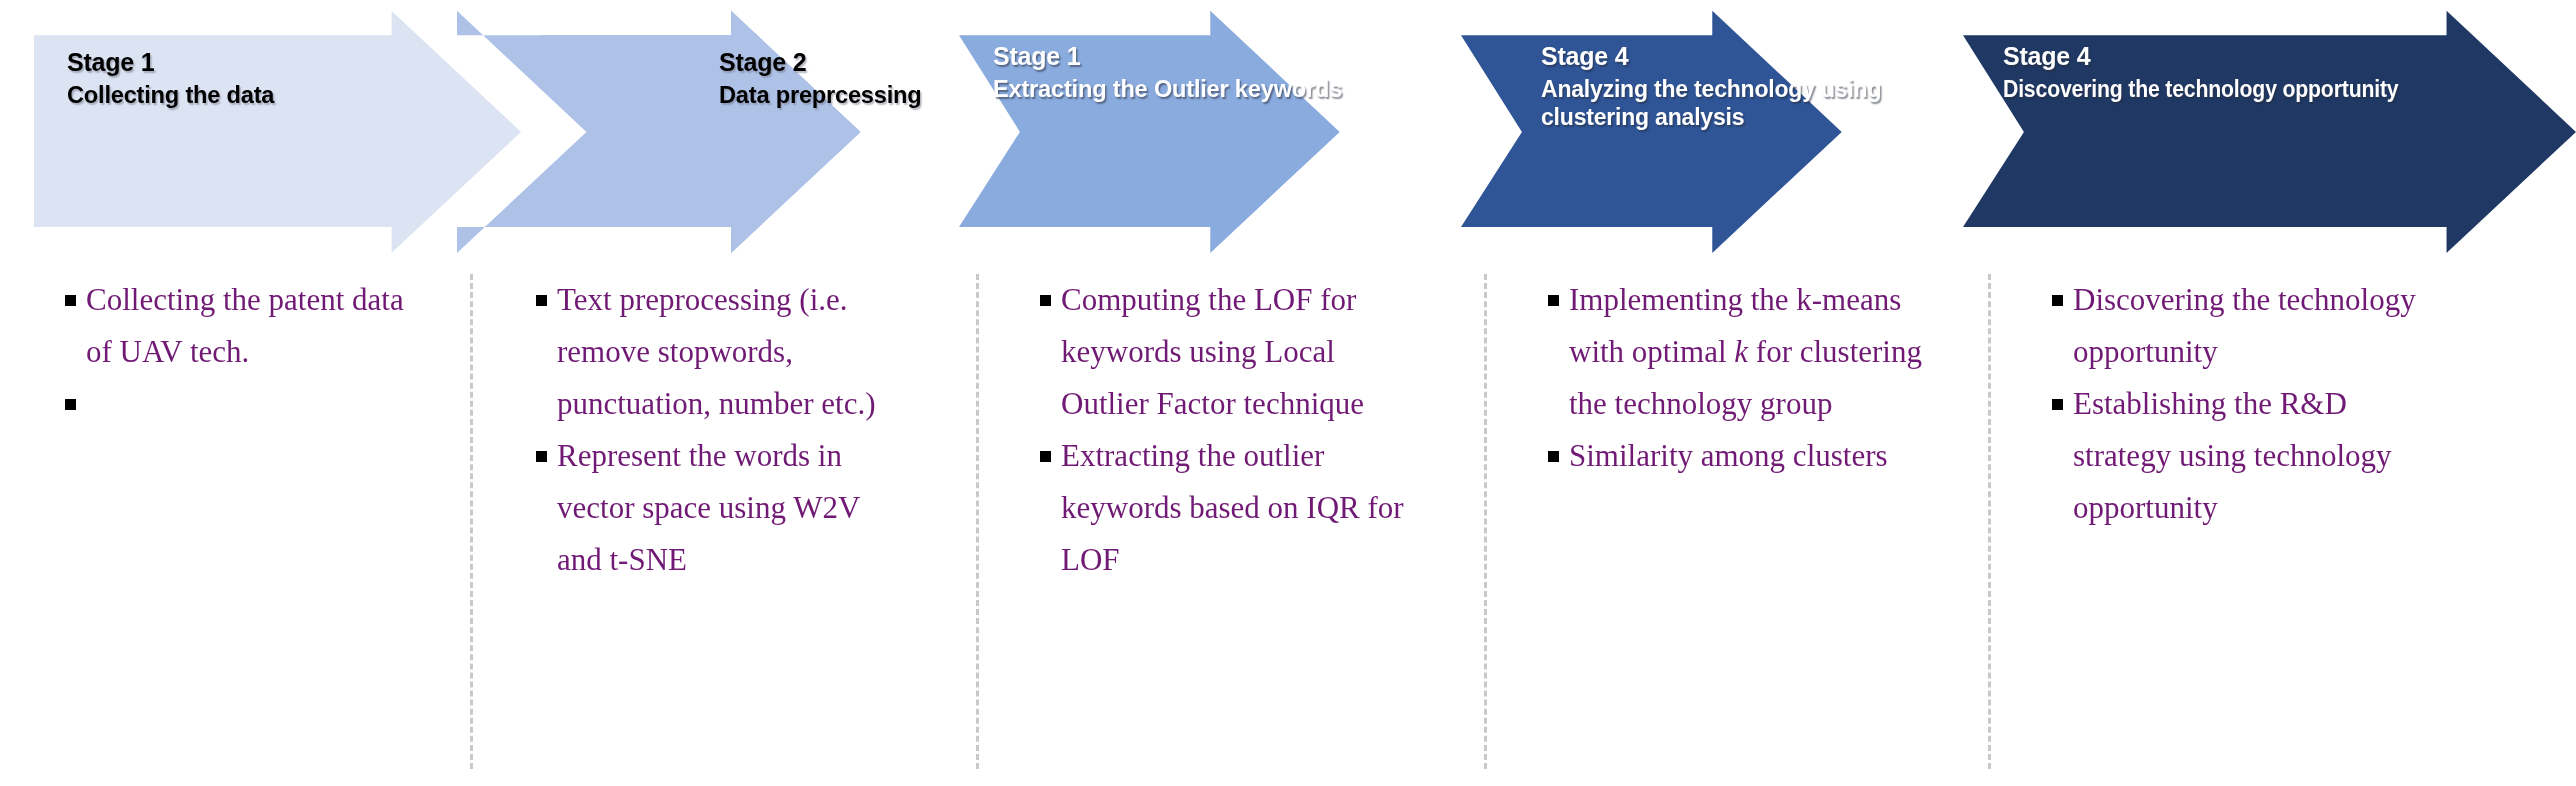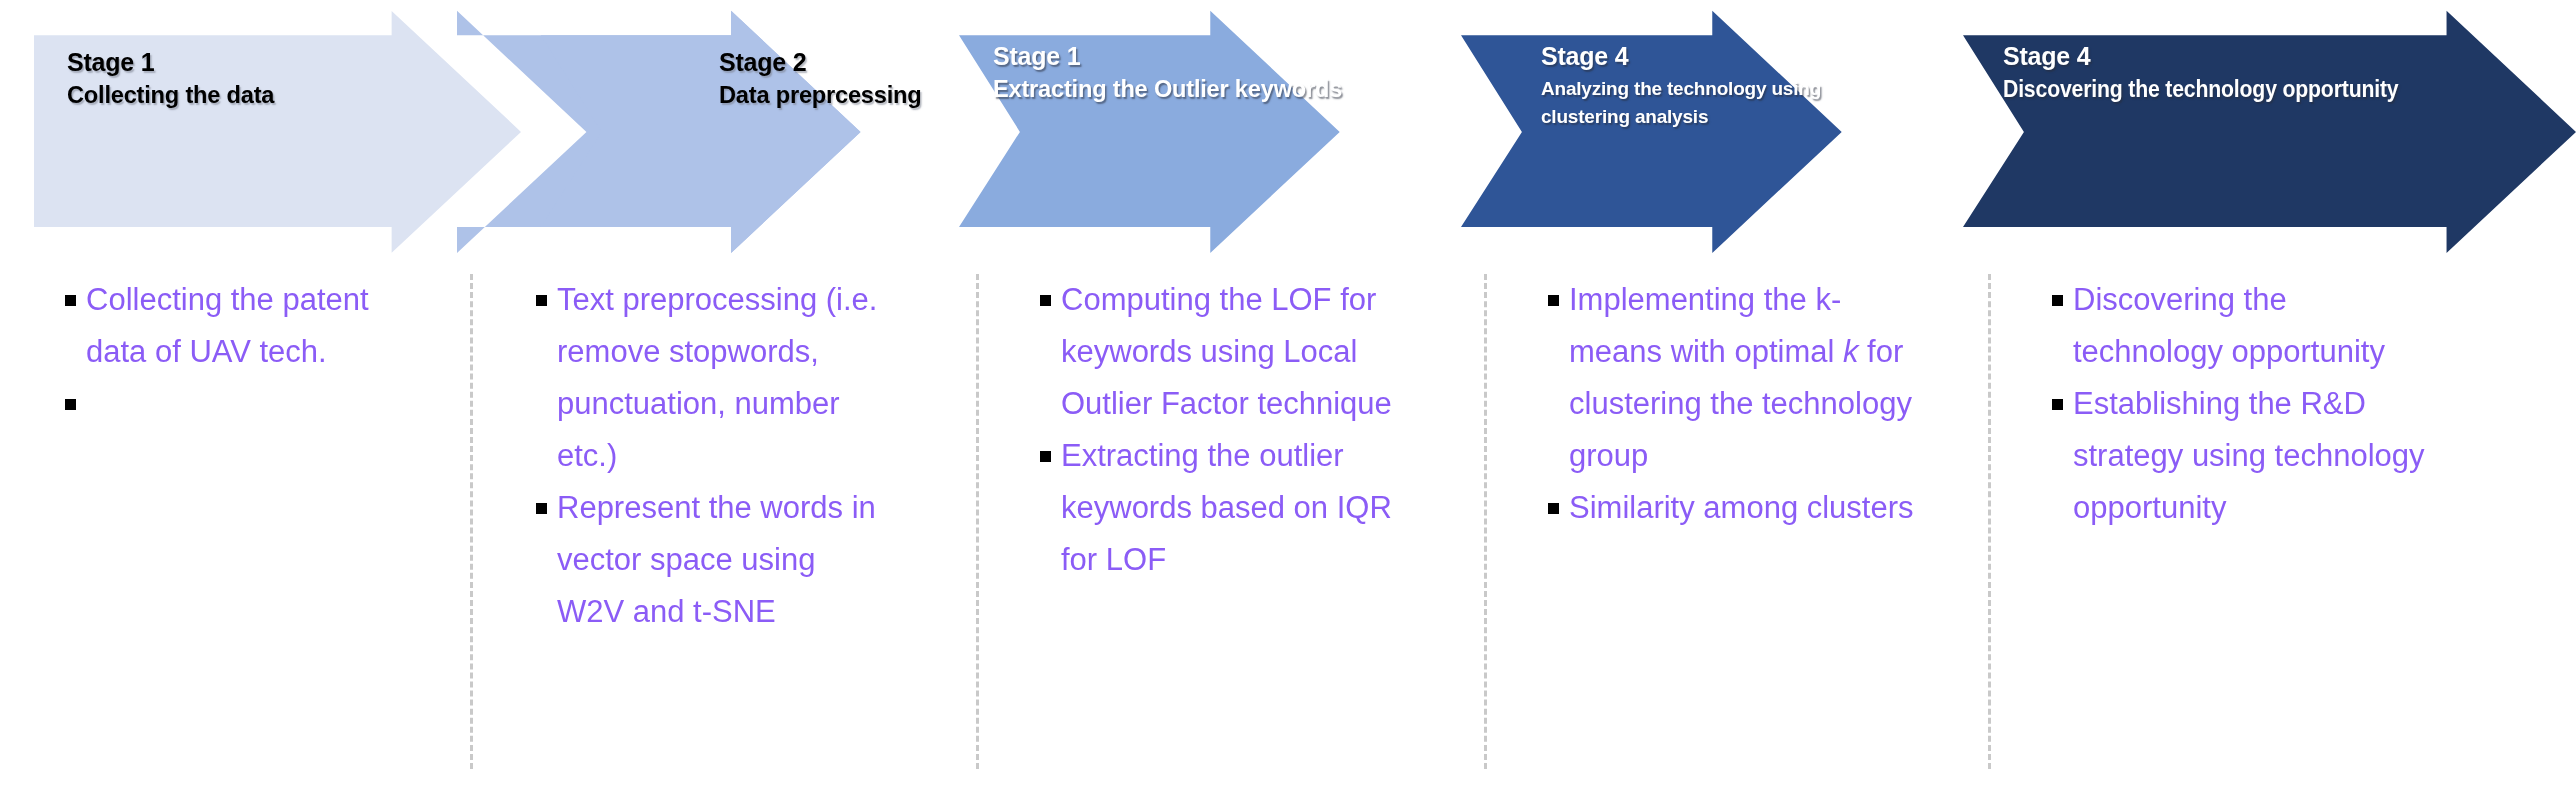--- a/index.html
+++ b/index.html
@@ -79,24 +79,24 @@
     top: 10.7px;
   }
   .bullet-list {
     margin: 0;
     padding: 0;
     list-style: none;
   }
   .bullet-item {
     position: relative;
     padding-left: 24px;
-    font-family: Liberation Sans, sans-serif;
+    font-family: Liberation Serif, serif;
     font-size: 31px;
     line-height: 52px;
-    color: #8b5cf6;
+    color: #701a75;
     margin-bottom: 0;
   }
   .bullet-item .sq {
     position: absolute;
     left: 3px;
     top: 21px;
     width: 11.4px;
     height: 11.4px;
     background: #000000;
   }
@@ -148,21 +148,21 @@
       <div class="stage-sub light-text">Extracting the Outlier keywords</div>
     </div>
 
     <div class="stage-arrow" style="left:1461px; width:533px;">
       <svg width="533" height="263" viewBox="0 0 700 345">
         <polygon points="0,46 330,46 330,14 500,173 330,332 330,298 0,298 80,173" fill="#2f5597"></polygon>
       </svg>
     </div>
     <div class="stage-label" style="left:1493px; top:37px; width:365px;margin-left:48px;">
       <div class="stage-title light-text">Stage 4</div>
-      <div class="stage-sub light-text" style="font-size:19px;">Analyzing the technology using clustering analysis</div>
+      <div class="stage-sub light-text" style="font-size:23px;">Analyzing the technology using clustering analysis</div>
     </div>
 
     <div class="stage-arrow" style="left:1963px; width:613px;">
       <svg width="613" height="263" viewBox="0 0 805 345">
         <polygon points="0,46 635,46 635,14 805,173 635,332 635,298 0,298 80,173" fill="#1f3864"></polygon>
       </svg>
     </div>
     <div class="stage-label" style="left:2003px; top:37px; width:396px;">
       <div class="stage-title light-text">Stage 4</div>
       <div class="stage-sub light-text condensed" style="width:441px;">Discovering the technology opportunity</div>

